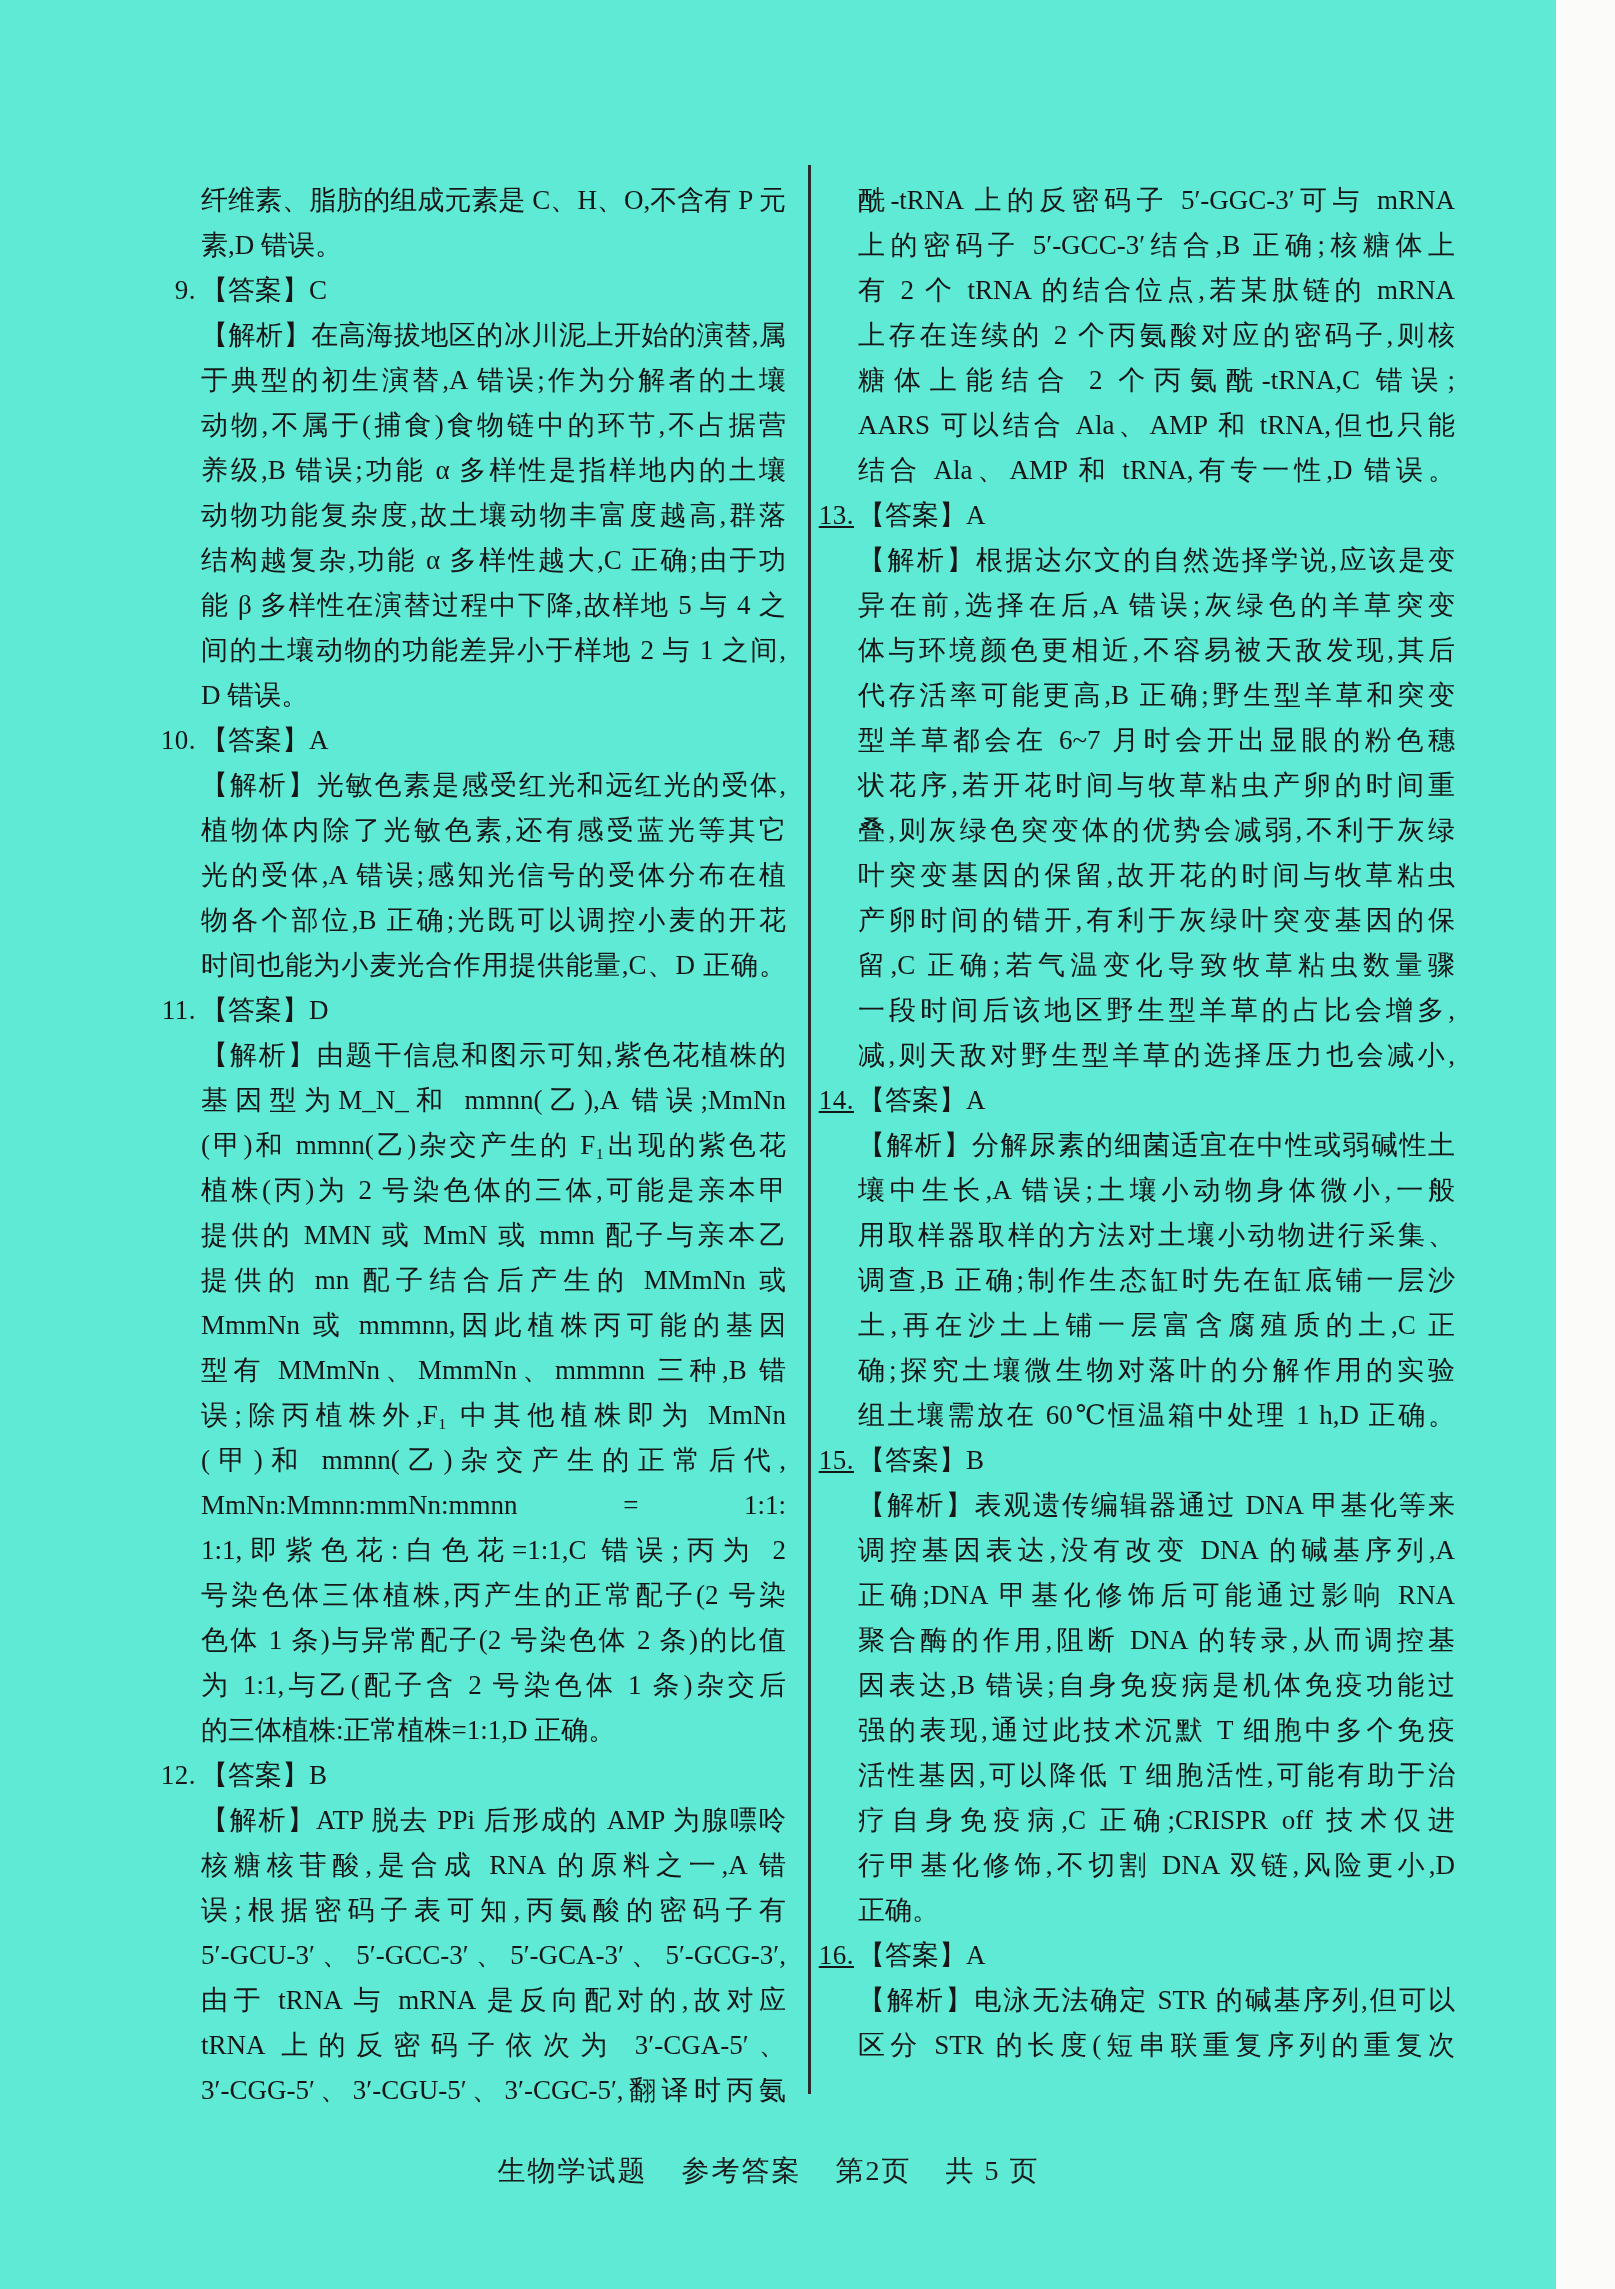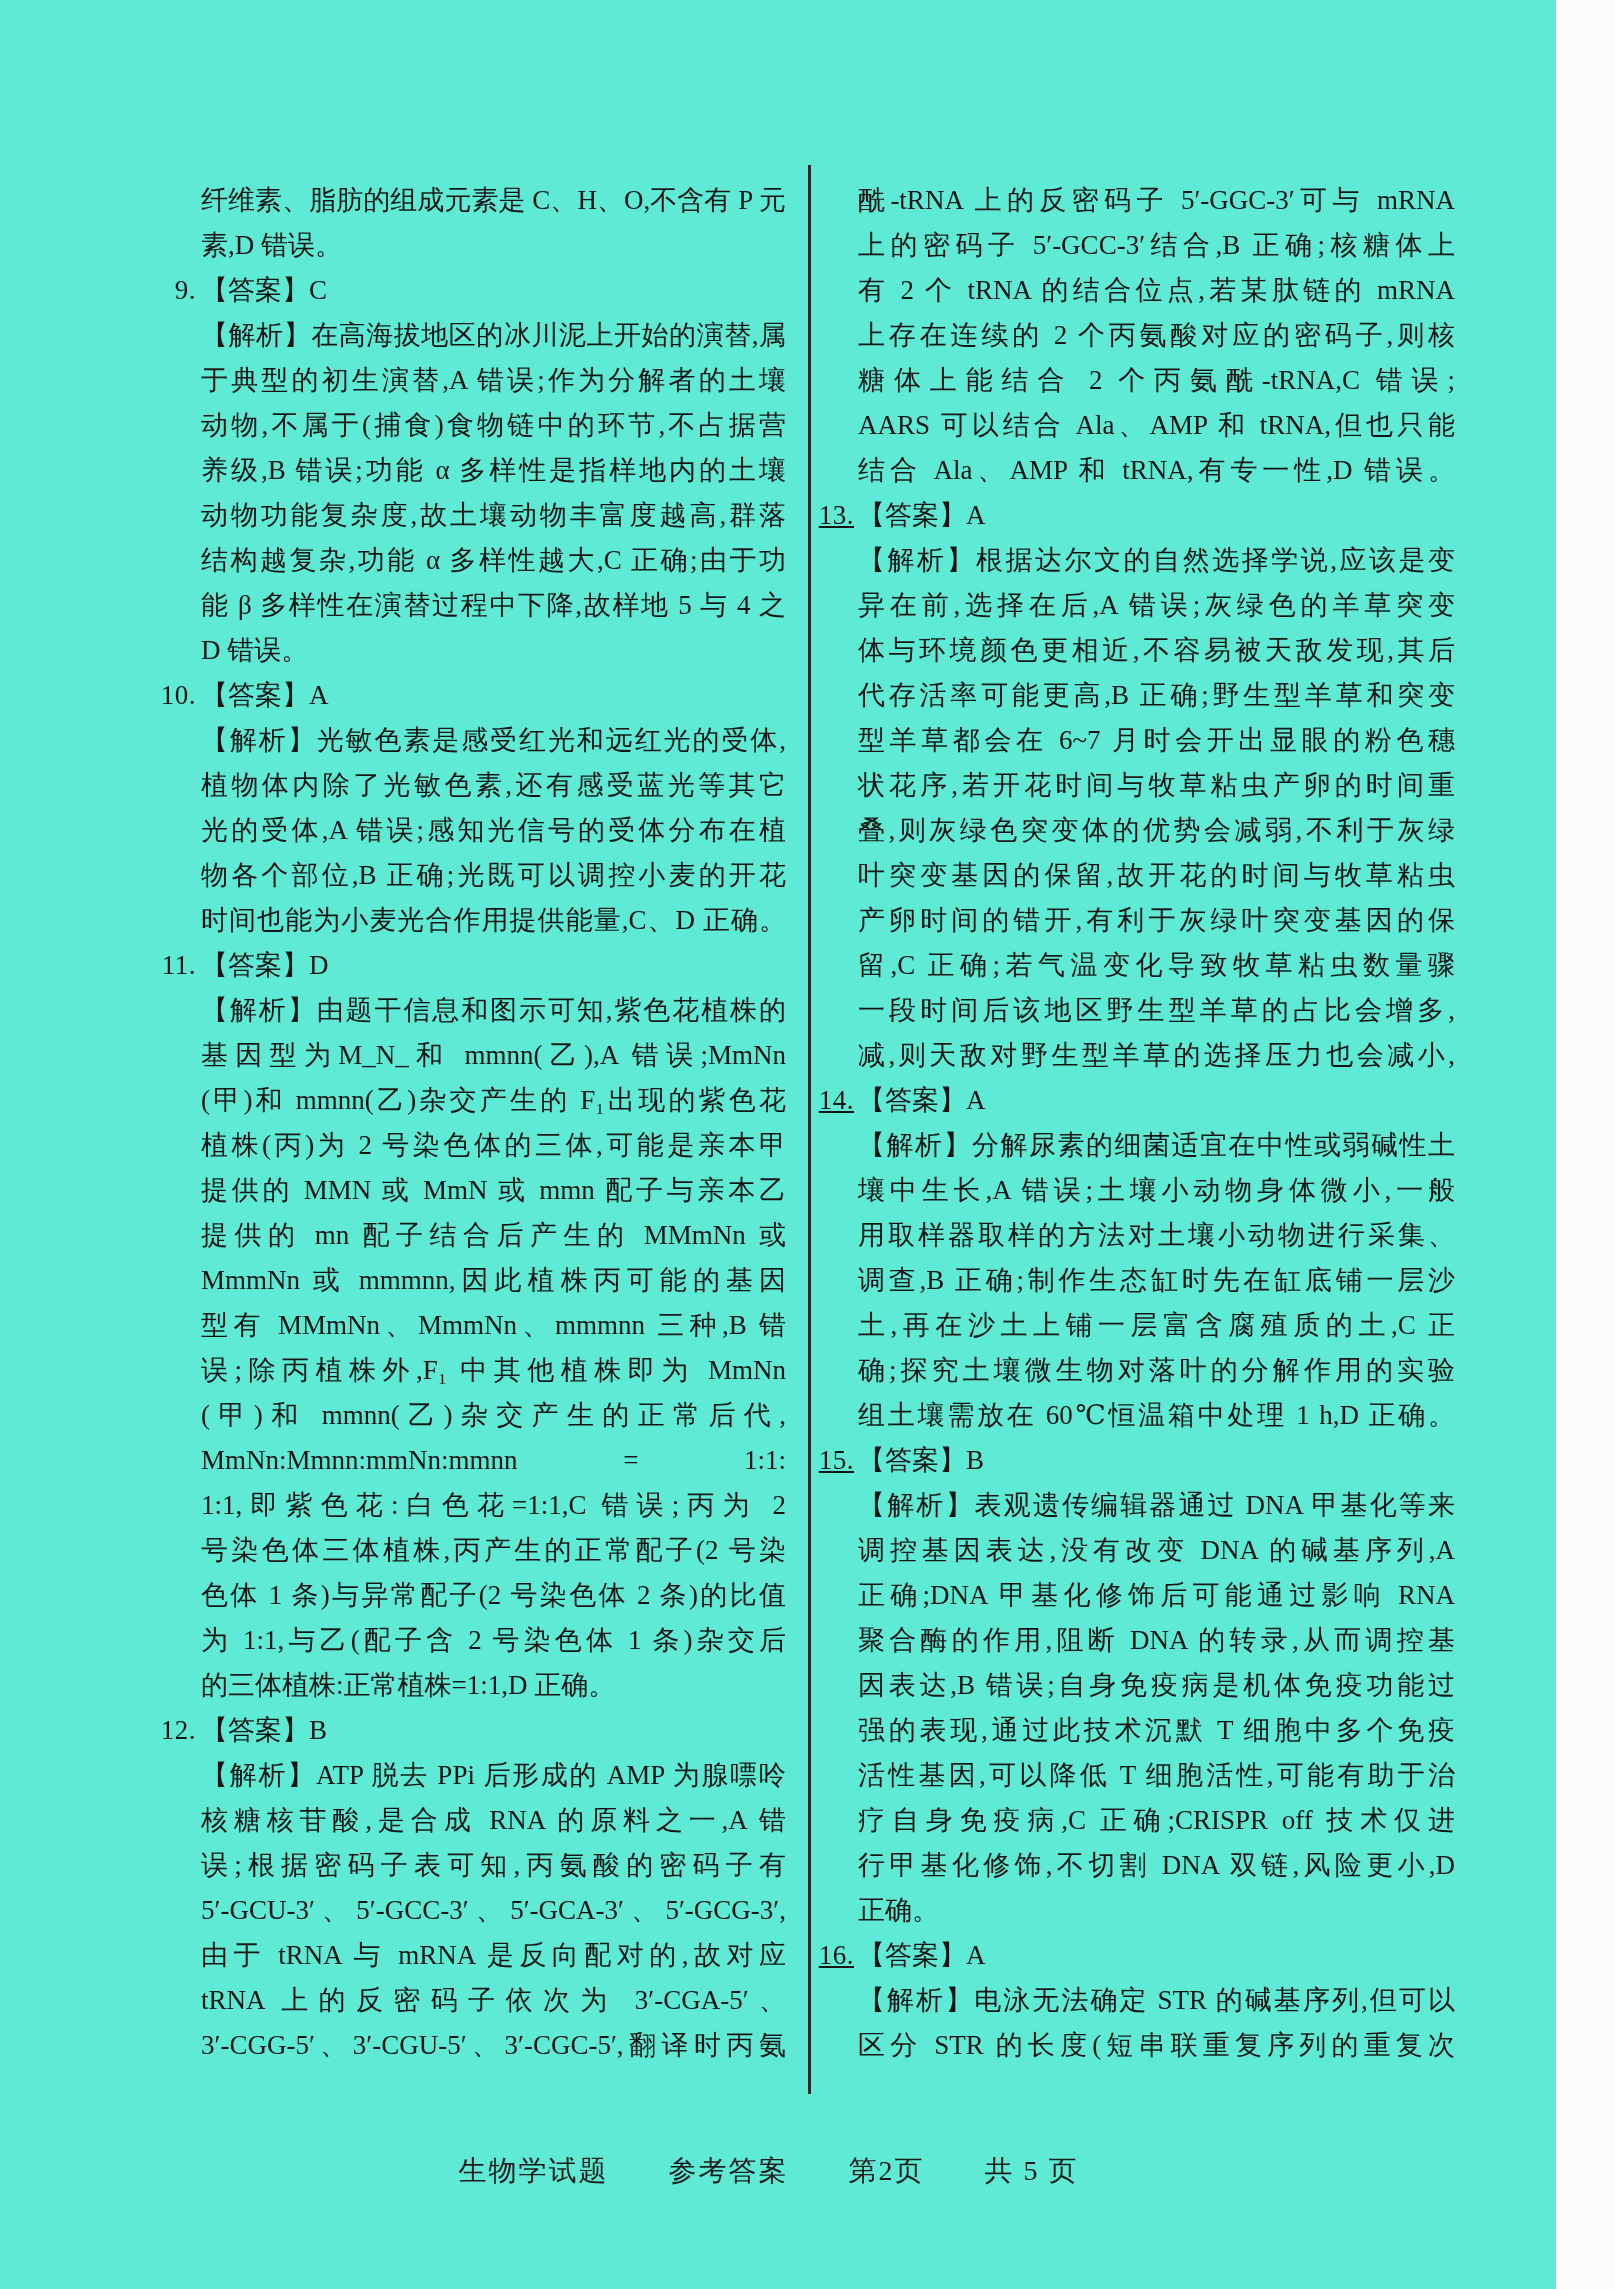--- a/index.html
+++ b/index.html
@@ -61,37 +61,38 @@
   }
   .footer {
     position: absolute;
     left: 0;
     top: 2152px;
     width: 1537px;
     text-align: center;
     font-size: 28px;
     color: #1b1b1b;
   }
-  .footer span { margin: 0 30px; letter-spacing: 2px; }
+  .footer span { margin: 0 17px; letter-spacing: 2px; }
 </style>
 </head>
 <body>
 
 <div class="page">
   <div class="col col-left" id="col-left">
       <div class="line j"><span>纤维素、脂肪的组成元素是 C、H、O,不含有 P 元</span></div>
       <div class="line"><span>素,D 错误。</span></div>
       <div class="line"><span class="num">9.</span><span>【答案】C</span></div>
       <div class="line j"><span>【解析】在高海拔地区的冰川泥上开始的演替,属</span></div>
       <div class="line j"><span>于典型的初生演替,A 错误;作为分解者的土壤</span></div>
       <div class="line j"><span>动物,不属于(捕食)食物链中的环节,不占据营</span></div>
       <div class="line j"><span>养级,B 错误;功能 α 多样性是指样地内的土壤</span></div>
       <div class="line j"><span>动物功能复杂度,故土壤动物丰富度越高,群落</span></div>
       <div class="line j"><span>结构越复杂,功能 α 多样性越大,C 正确;由于功</span></div>
       <div class="line j"><span>能 β 多样性在演替过程中下降,故样地 5 与 4 之</span></div>
+      <div class="line j"><span>间的土壤动物的功能差异小于样地 2 与 1 之间,</span></div>
       <div class="line"><span>D 错误。</span></div>
       <div class="line"><span class="num">10.</span><span>【答案】A</span></div>
       <div class="line j"><span>【解析】光敏色素是感受红光和远红光的受体,</span></div>
       <div class="line j"><span>植物体内除了光敏色素,还有感受蓝光等其它</span></div>
       <div class="line j"><span>光的受体,A 错误;感知光信号的受体分布在植</span></div>
       <div class="line j"><span>物各个部位,B 正确;光既可以调控小麦的开花</span></div>
       <div class="line j"><span>时间也能为小麦光合作用提供能量,C、D 正确。</span></div>
       <div class="line"><span class="num">11.</span><span>【答案】D</span></div>
       <div class="line j"><span>【解析】由题干信息和图示可知,紫色花植株的</span></div>
       <div class="line j"><span>基因型为M_N_和 mmnn(乙),A 错误;MmNn</span></div>

